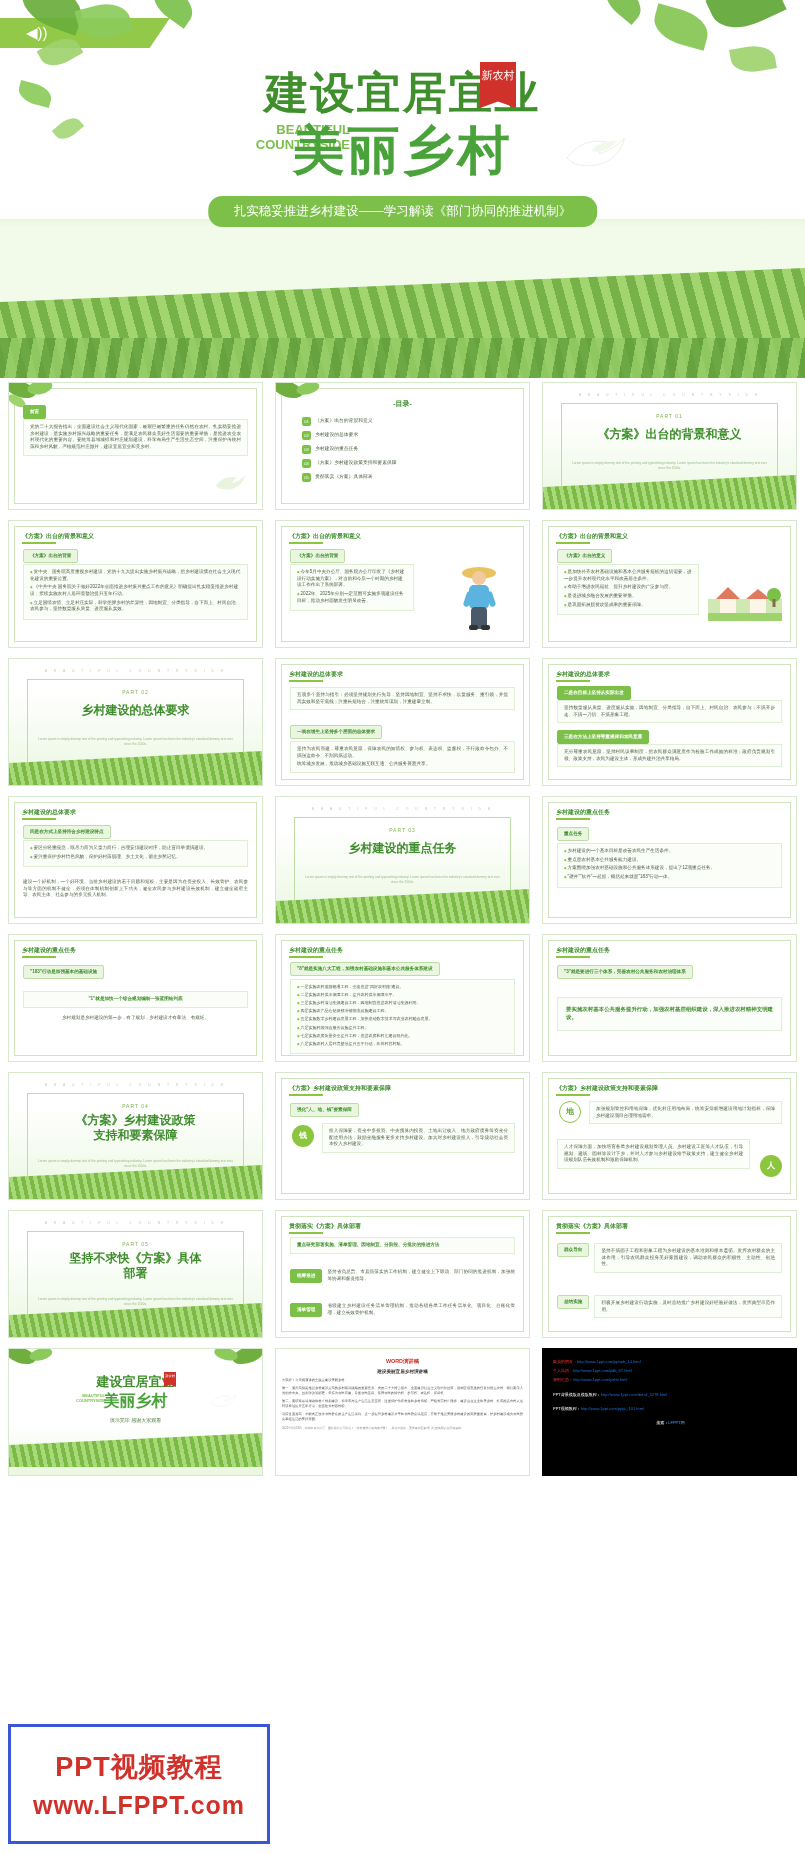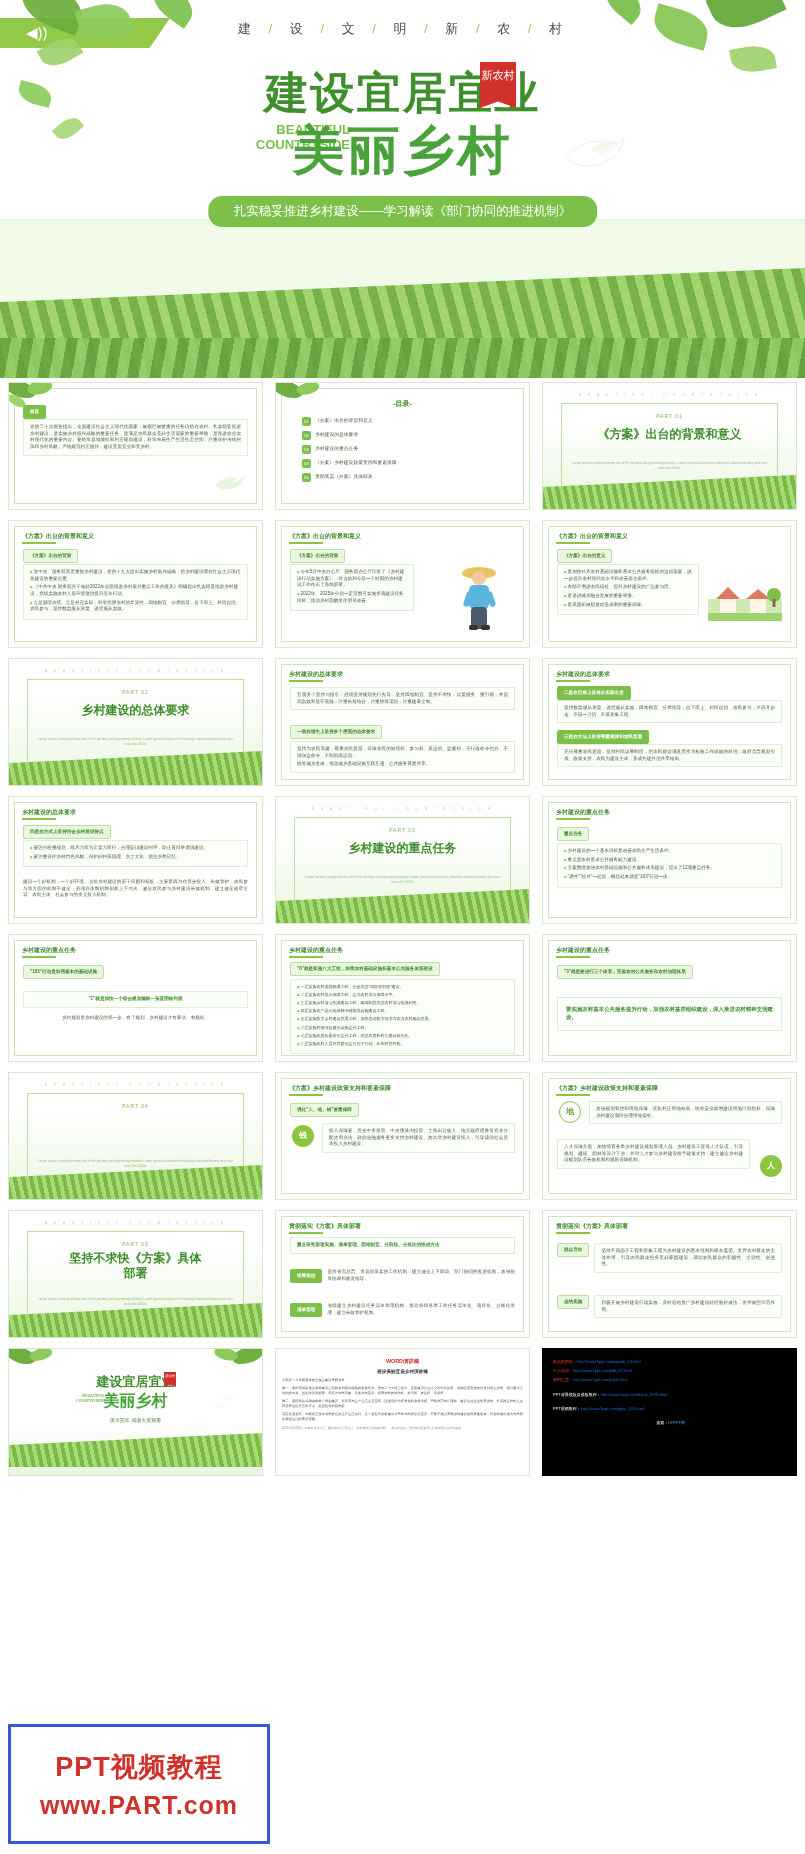--- a/index.html
+++ b/index.html
@@ -180,23 +180,20 @@
   .wm1 { font-size:27px; font-weight:bold; color:#d0312a; letter-spacing:1px; }
   .wm2 { font-size:25px; font-weight:bold; color:#d0312a; letter-spacing:1px; margin-top:6px; }
 </style>
 </head>
 <body>
 
 <div class="cover">
   <div class="ribbon"></div>
   <div class="ribbon-note">◀))</div>
 
-  <div class="cover-kicker">
-    建 <span>/</span> 设 <span>/</span> 文 <span>/</span> 明 <span>/</span> 新 <span>/</span> 农 <span>/</span> 村
-  </div>
 
   <div class="cover-title1">建设宜居宜业</div>
   <div class="badge-red">
     <span>新农村</span>
   </div>
   <div class="cover-sub-en">
     <div>BEAUTIFUL</div>
     <div>COUNTRYSIDE</div>
   </div>
   <div class="cover-title2">美丽乡村</div>
@@ -469,20 +466,22 @@
     </div>
     <div class="body-box" style="position:absolute;top:62px;left:14px;right:14px;padding:8px;">
       <div style="font-size:5.4px;color:#3f8f2d;font-weight:bold;text-align:justify;">要实施农村基本公共服务提升行动，加强农村基层组织建设，深入推进农村精神文明建设。</div>
     </div>
   </div>
 
   <div class="slide section">
     <div class="sec-frame"></div>
     <div class="mini-kicker">B E A U T I F U L&nbsp;&nbsp;C O U N T R Y S I D E</div>
     <div class="sec-part">PART 04</div>
+    <div class="sec-title" style="white-space:pre-line;top:40px;">《方案》乡村建设政策
+支持和要素保障</div>
     <div class="sec-en" style="top:86px;">Lorem ipsum is simply dummy text of the printing and typesetting industry. Lorem ipsum has been the industry's standard dummy text ever since the 1500s.</div>
     <div class="sec-field"></div>
   </div>
 
   <div class="slide">
     <div class="inner-border"></div>
     <div class="slide-head">《方案》乡村建设政策支持和要素保障</div>
     <div style="position:absolute;top:30px;left:14px;">
       <span class="pill">强化"人、地、钱"要素保障</span>
     </div>
@@ -605,14 +604,14 @@
       <div class="link-line link-blue" style="margin-top:8px;text-align:center;">
         <span>搜索：</span><span style="color:#4aa3ff;">LFPPT网</span>
       </div>
     </div>
   </div>
 
 </div>
 
 <div class="watermark">
   <div class="wm1">PPT视频教程</div>
-  <div class="wm2">www.PART.com</div>
+  <div class="wm2">www.LFPPT.com</div>
 </div>
 
 </body></html>

